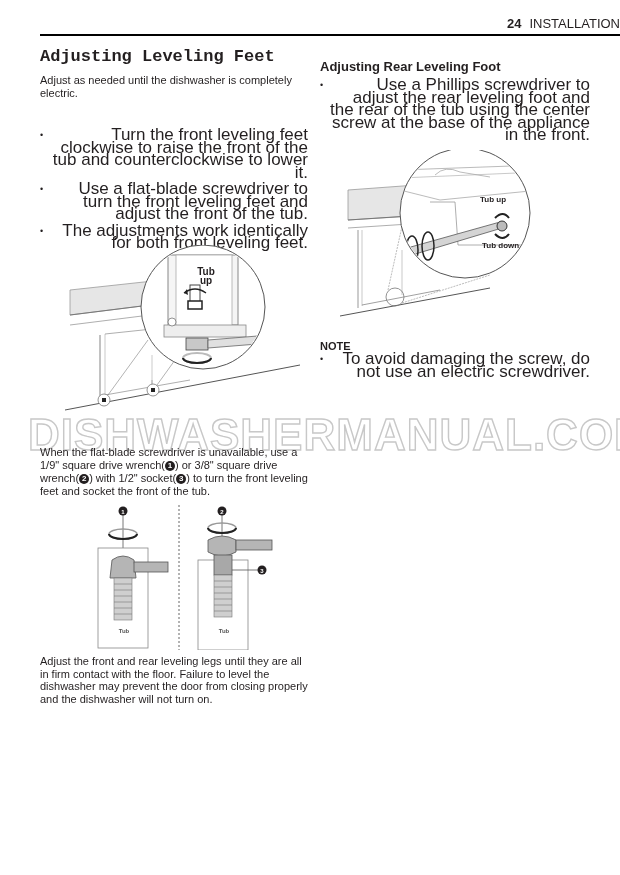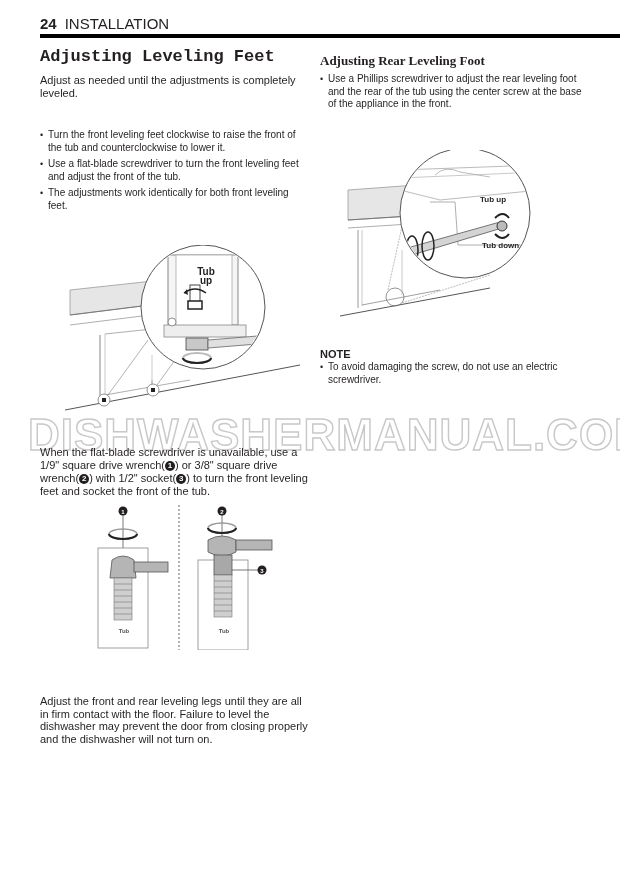--- a/index.html
+++ b/index.html
@@ -2,32 +2,32 @@
 <html><head>
 <meta charset="utf-8">
 <style>
   html, body { margin: 0; padding: 0; background: #ffffff; }
   body {
     width: 620px; height: 875px; position: relative; overflow: hidden;
     font-family: "Liberation Sans", sans-serif; color: #231f20;
   }
   .header {
     position: absolute; left: 40px; top: 14px; width: 580px; height: 20px;
-    border-bottom: 4px solid #000000;
-    font-size: 15px; line-height: 20px;
+    border-bottom: 2px solid #000000;
+    font-size: 13px; line-height: 20px; text-align: right;
   }
   .header .num { font-weight: bold; margin-right: 8px; }
   .col { position: absolute; }
   .col-left { left: 40px; top: 46px; width: 268px; }
   .col-right { left: 320px; top: 46px; width: 270px; }
   h1 { font-size: 17px; font-weight: bold; margin: 0 0 6px 0; line-height: 22px; font-family: Liberation Mono, monospace; }
   h2 { font-size: 13px; font-weight: bold; margin: 0 0 4px 0; line-height: 17px; }
   p { font-size: 11px; line-height: 12.5px; margin: 0; }
   ul { list-style: none; margin: 0; padding: 0; }
-  li { font-size: 10px; line-height: 12.5px; position: relative; padding-left: 8px; margin-bottom: 4px; }
+  li { font-size: 17px; line-height: 12.5px; position: relative; padding-left: 8px; margin-bottom: 4px; text-align: right; }
   li::before { content: "•"; position: absolute; left: 0; top: 0; font-size: 9px; }
   .abs { position: absolute; }
   .watermark {
     position: absolute; left: 28px; top: 412px; width: 575px; height: 46px;
     font-family: "Liberation Sans", sans-serif; font-weight: bold;
     font-size: 44px; letter-spacing: 1px; line-height: 46px;
     color: transparent; -webkit-text-stroke: 1.4px #c8c8c8;
     white-space: nowrap;
   }
   .badge {
@@ -39,21 +39,21 @@
 </style>
 </head>
 <body>
 
 <div class="header">
   <span class="num">24</span><span>INSTALLATION</span>
 </div>
 
 <div class="col col-left">
   <h1>Adjusting Leveling Feet</h1>
-  <p>Adjust as needed until the adjustments is completely leveled.</p>
+  <p>Adjust as needed until the dishwasher is completely electric.</p>
   <div style="height:30px"></div>
   <ul>
     <li>Turn the front leveling feet clockwise to raise the front of the tub and counterclockwise to lower it.</li>
     <li>Use a flat-blade screwdriver to turn the front leveling feet and adjust the front of the tub.</li>
     <li>The adjustments work identically for both front leveling feet.</li>
   </ul>
 </div>
 
 <svg class="abs" style="left:60px; top:245px;" width="250" height="170" viewBox="0 0 250 170">
 
@@ -98,21 +98,21 @@
   <defs>
       <clipPath id="clipFront">
         <circle cx="143" cy="62" r="61"></circle>
       </clipPath>
     </defs>
   <text x="146" y="30" font-family="Liberation Sans, sans-serif" font-size="10" font-weight="bold" text-anchor="middle" fill="#231f20">Tub</text>
   <text x="146" y="39" font-family="Liberation Sans, sans-serif" font-size="10" font-weight="bold" text-anchor="middle" fill="#231f20">up</text>
 </svg>
 
 <div class="col col-right">
-  <h2 style="margin-top:6px;font-family:Liberation Serif, serif;">Adjusting Rear Leveling Foot</h2>
+  <h2 style="margin-top:12px;">Adjusting Rear Leveling Foot</h2>
   <ul>
     <li>Use a Phillips screwdriver to adjust the rear leveling foot and the rear of the tub using the center screw at the base of the appliance in the front.</li>
   </ul>
 </div>
 
 <svg class="abs" style="left:340px; top:150px;" width="240" height="170" viewBox="0 0 240 170">
 
   <polygon points="8,40 90,34 90,65 8,70" fill="#e6e6e6" stroke="#9a9a9a" stroke-width="0.8"></polygon>
   <line x1="8" y1="70" x2="100" y2="64" stroke="#777" stroke-width="1"></line>
   <line x1="8" y1="78" x2="100" y2="72" stroke="#999" stroke-width="0.8"></line>
@@ -145,21 +145,21 @@
   </g>
   <defs>
       <clipPath id="clipRear">
         <circle cx="125" cy="63" r="64"></circle>
       </clipPath>
     </defs>
   <text x="140" y="52" font-family="Liberation Sans, sans-serif" font-size="8" font-weight="bold" fill="#231f20">Tub up</text>
   <text x="142" y="98" font-family="Liberation Sans, sans-serif" font-size="8" font-weight="bold" fill="#231f20">Tub down</text>
 </svg>
 
-<div class="abs" style="left:320px; top:348px; width:270px;">
+<div class="abs" style="left:320px; top:340px; width:270px;">
   <div class="note-title">NOTE</div>
   <ul>
     <li>To avoid damaging the screw, do not use an electric screwdriver.</li>
   </ul>
 </div>
 
 <div class="watermark">DISHWASHERMANUAL.COM</div>
 
 <p class="abs" style="left:40px; top:446px; width:270px; line-height:13px;">
   <span>When the flat-blade screwdriver is unavailable, use a 1/9" square drive wrench(</span><span class="badge">1</span><span>) or 3/8" square drive wrench(</span><span class="badge">2</span><span>) with 1/2" socket(</span><span class="badge">3</span><span>) to turn the front leveling feet and socket the front of the tub.</span>
@@ -209,13 +209,13 @@
         <line x1="124" y1="87" x2="142" y2="87"></line>
       <line x1="124" y1="93" x2="142" y2="93"></line>
         <line x1="124" y1="99" x2="142" y2="99"></line>
       <line x1="124" y1="105" x2="142" y2="105"></line>
         <line x1="124" y1="111" x2="142" y2="111"></line>
     </g>
     <text x="134" y="133" font-size="6" text-anchor="middle" fill="#555" font-family="Liberation Sans, sans-serif" font-weight="bold">Tub</text>
   </g>
 </svg>
 
-<p class="abs" style="left:40px; top:655px; width:270px; line-height:12.5px;margin-top:40px;">Adjust the front and rear leveling legs until they are all in firm contact with the floor. Failure to level the dishwasher may prevent the door from closing properly and the dishwasher will not turn on.</p>
+<p class="abs" style="left:40px; top:655px; width:270px; line-height:12.5px;">Adjust the front and rear leveling legs until they are all in firm contact with the floor. Failure to level the dishwasher may prevent the door from closing properly and the dishwasher will not turn on.</p>
 
 </body></html>

